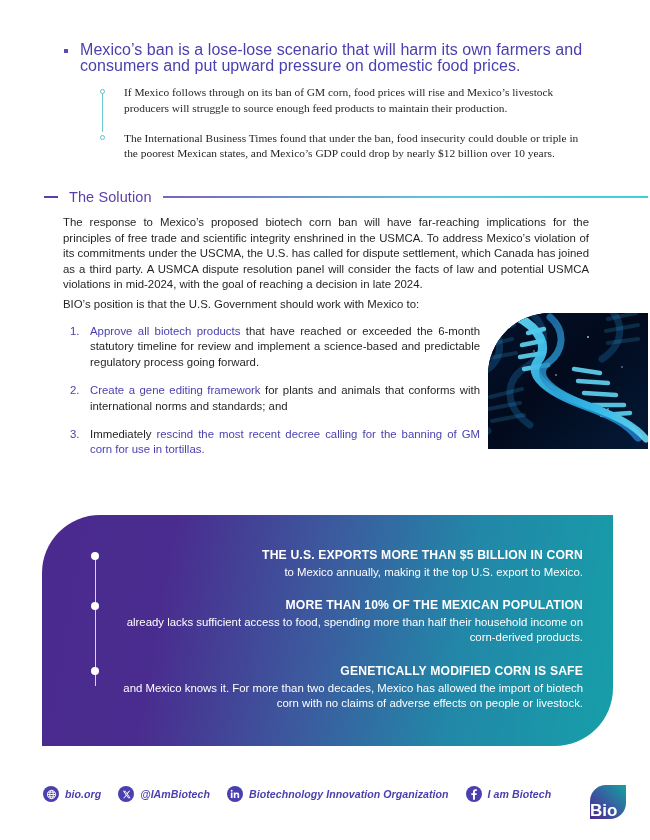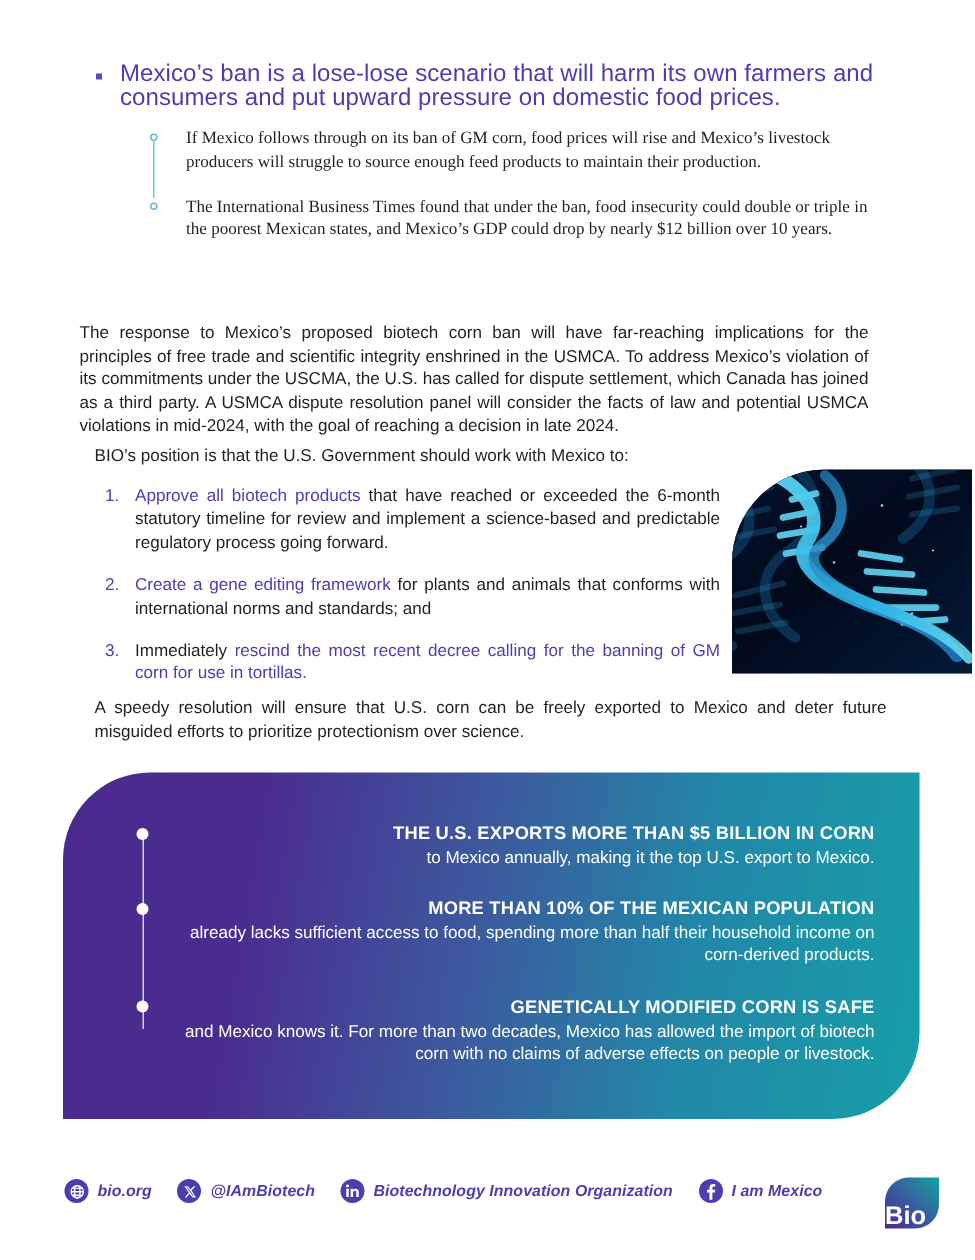--- a/index.html
+++ b/index.html
@@ -114,21 +114,21 @@
   }
 
   
   .para {
     position: absolute;
     font-size: 11.4px;
     line-height: 15.6px;
     color: #231f20;
     text-align: justify;
   }
-  #para-solution { left: 53px; top: 215px; width: 526px; }
+  #para-solution { left: 63px; top: 215px; width: 526px; }
   #para-position { left: 63px; top: 297px; width: 430px; }
   #para-speedy  { left: 63px; top: 465px; width: 528px; }
 
   
   .num-list {
     position: absolute;
     left: 70px;
     top: 324px;
     width: 410px;
   }
@@ -284,20 +284,25 @@
         <div class="sub-text">If Mexico follows through on its ban of GM corn, food prices will rise and Mexico’s livestock producers will struggle to source enough feed products to maintain their production.</div>
       </div>
 
       <div class="sub-row">
         <span class="sub-dot"></span>
         <div class="sub-text">The International Business Times found that under the ban, food insecurity could double or triple in the poorest Mexican states, and Mexico’s GDP could drop by nearly $12 billion over 10 years.</div>
       </div>
     </div>
   </div>
 
+  <div class="section-head">
+    <span class="head-dash"></span>
+    <span class="head-title">The Solution</span>
+    <span class="head-rule"></span>
+  </div>
 
   <div class="para" id="para-solution">The response to Mexico’s proposed biotech corn ban will have far-reaching implications for the principles of free trade and scientific integrity enshrined in the USMCA. To address Mexico’s violation of its commitments under the USCMA, the U.S. has called for dispute settlement, which Canada has joined as a third party.  A USMCA dispute resolution panel will consider the facts of law and potential USMCA violations in mid-2024, with the goal of reaching a decision in late 2024.</div>
 
   <div class="para" id="para-position">BIO’s position is that the U.S. Government should work with Mexico to:</div>
 
   <div class="num-list">
 
     <div class="num-item">
       <span class="num-idx">1.</span>
       <span class="num-body"><span class="hl">Approve all biotech products</span><span> that have reached or exceeded the 6-month statutory timeline for review and implement a science-based and predictable regulatory process going forward.</span></span>
@@ -373,21 +378,20 @@
       <g fill="#bdf0ff" opacity="0.9">
         <circle cx="100" cy="24" r="0.9"></circle>
         <circle cx="68" cy="62" r="0.8"></circle>
         <circle cx="120" cy="96" r="0.8"></circle>
         <circle cx="46" cy="38" r="0.7"></circle>
         <circle cx="134" cy="54" r="0.7"></circle>
       </g>
     </svg>
   </div>
 
-  <div class="para" id="para-speedy">A speedy resolution will ensure that U.S. corn can be freely exported to Mexico and deter future misguided efforts to prioritize protectionism over science.</div>
 
   <div class="grad-box">
     <div class="facts">
       <span class="fact-line"></span>
 
       <div class="fact">
         <span class="fact-dot"></span>
         <div class="fact-title">THE U.S. EXPORTS MORE THAN $5 BILLION IN CORN</div>
         <div class="fact-body">to Mexico annually, making it the top U.S. export to Mexico.</div>
       </div>
@@ -438,21 +442,21 @@
       </span>
       <span class="soc-label">Biotechnology Innovation Organization</span>
     </div>
 
     <div class="soc">
       <span class="soc-icon">
         <svg width="14" height="14" viewBox="0 0 24 24" fill="#ffffff">
           <path d="M13.6 22v-8.2h2.8l.42-3.2h-3.22V8.5c0-.93.26-1.56 1.6-1.56h1.71V4.08c-.3-.04-1.31-.13-2.5-.13-2.47 0-4.16 1.5-4.16 4.27v2.38H7.4v3.2h2.85V22h3.35Z"></path>
         </svg>
       </span>
-      <span class="soc-label">I am Mexico</span>
+      <span class="soc-label">I am Biotech</span>
     </div>
 
   </div>
 
   <div class="bio-logo">
     <svg width="46" height="40" viewBox="0 0 46 40">
       <defs>
         <linearGradient id="leafgrad" x1="0" y1="1" x2="1" y2="0">
           <stop offset="0%" stop-color="#4b2a8e"></stop>
           <stop offset="45%" stop-color="#3a58a0"></stop>

